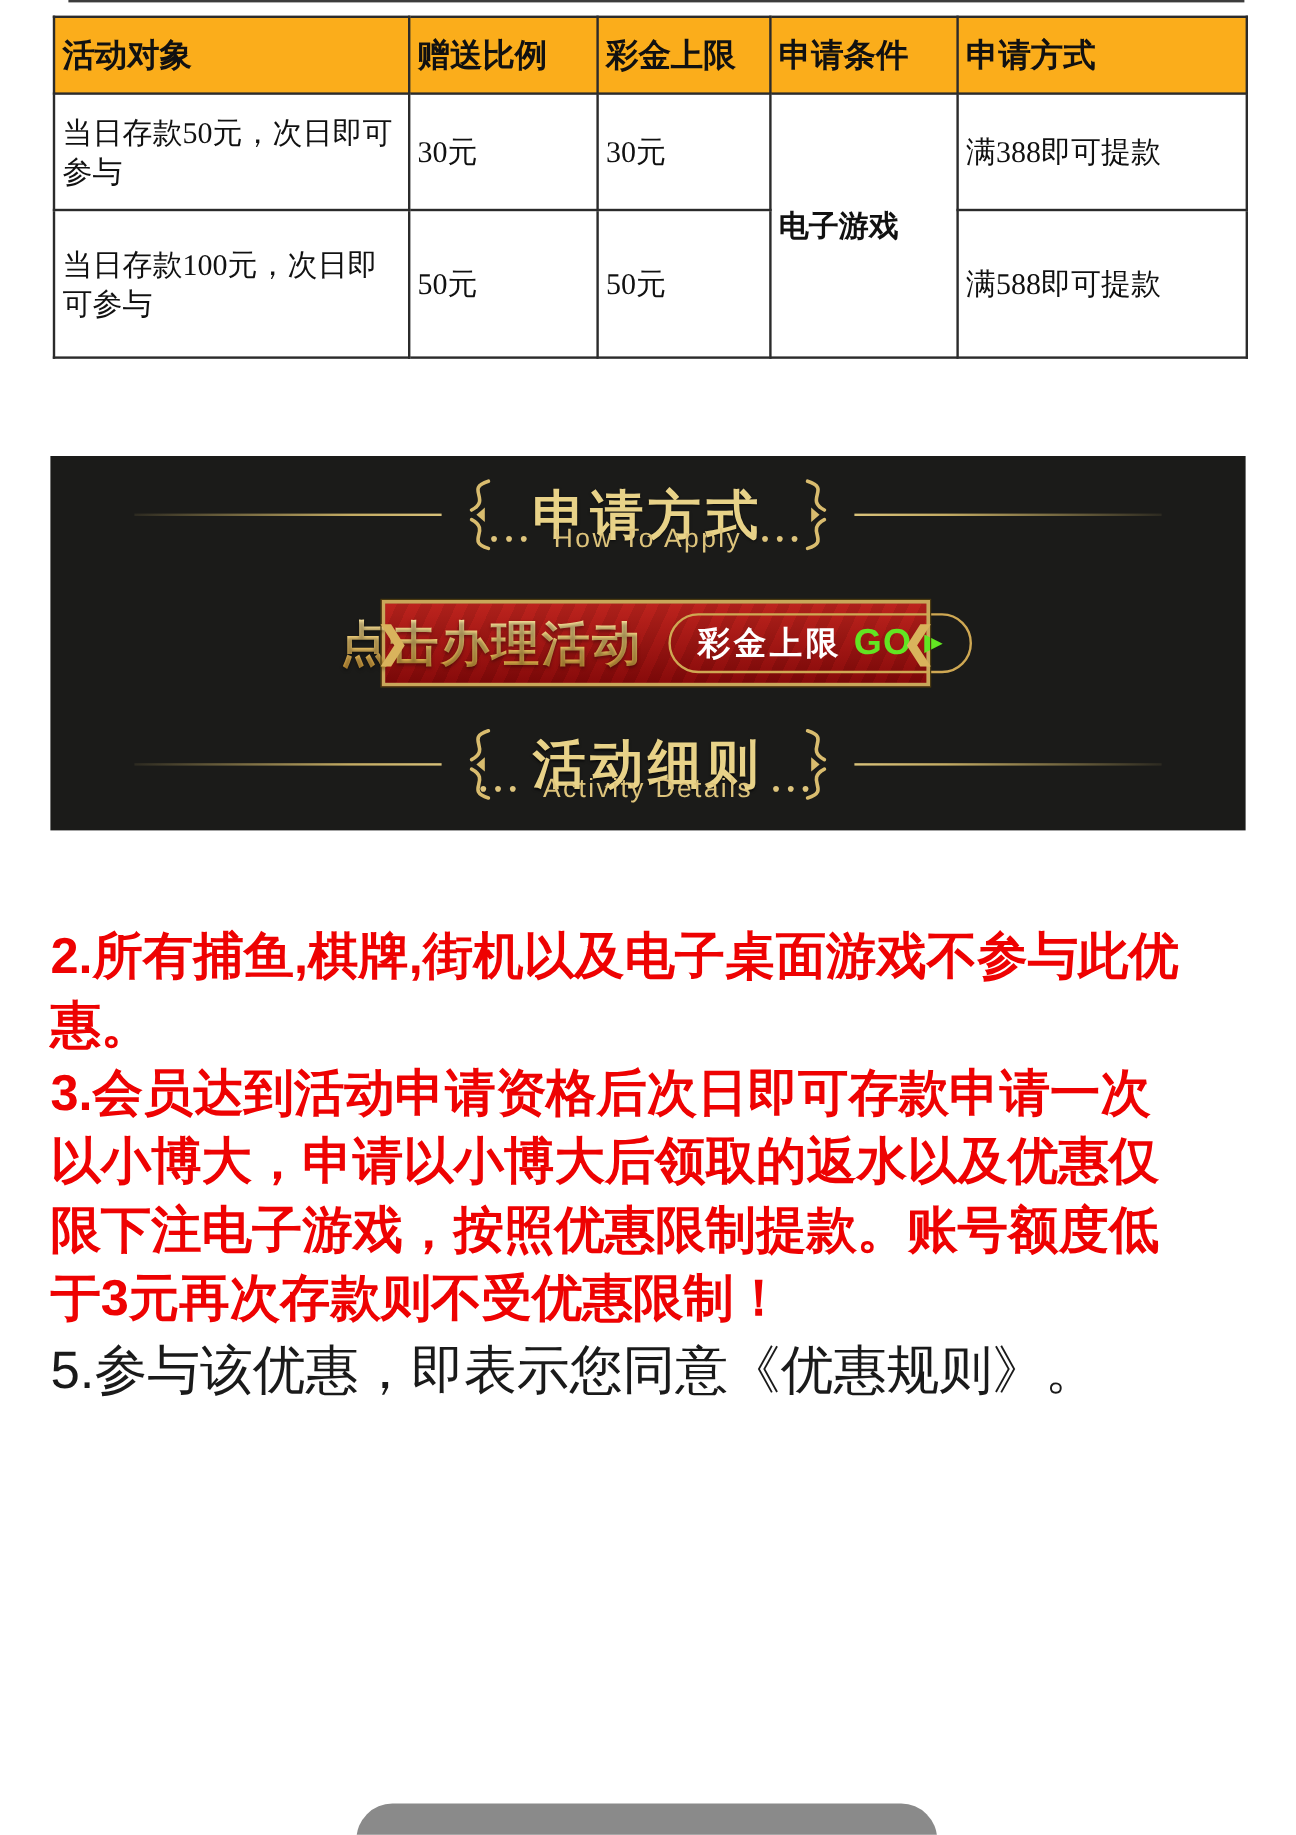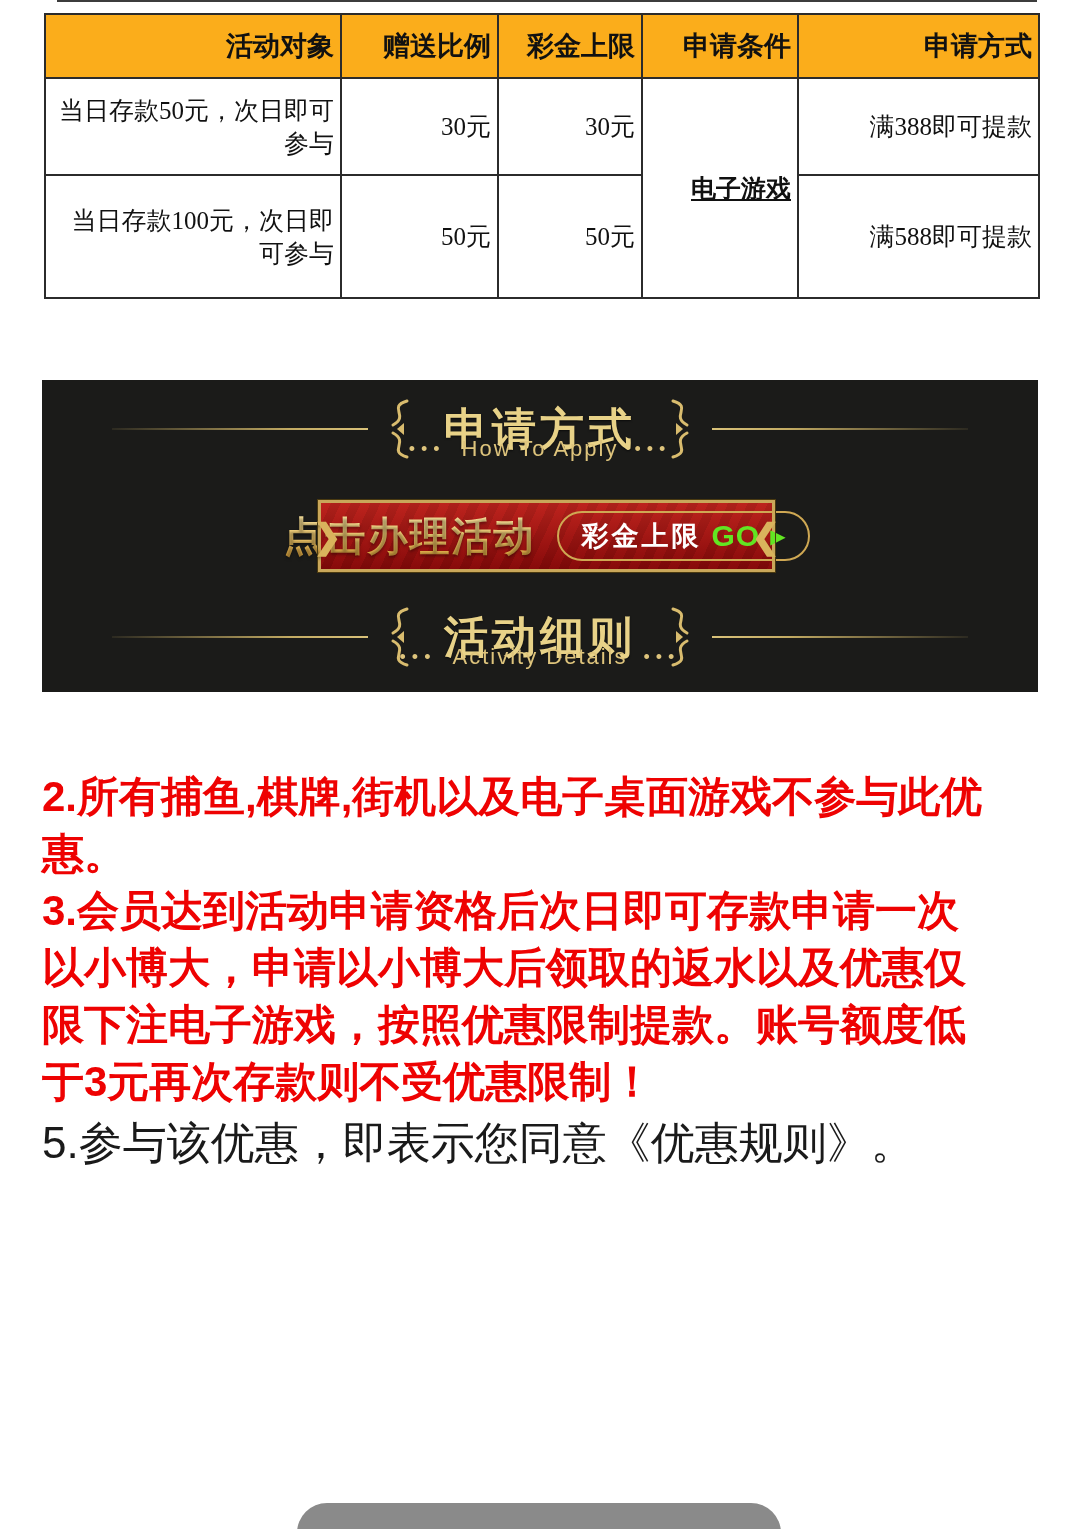--- a/index.html
+++ b/index.html
@@ -10,27 +10,27 @@
   
   .top-line{position:absolute;left:57px;top:0;width:980px;height:2px;background:#3c3c3c;}
 
   
   .promo-table{
     position:absolute;left:44px;top:13px;width:994px;
     border-collapse:collapse;table-layout:fixed;
     font-family:"Liberation Serif",serif;
   }
   .promo-table td,.promo-table th{
-    border:2px solid #2b2b2b;text-align:right;vertical-align:middle;
+    border:2px solid #2b2b2b;text-align:left;vertical-align:middle;
     font-size:25px;color:#111;padding:0 6px;
   }
   .promo-table th{background:#fbad1b;font-weight:bold;font-size:27px;height:62px;}
   .row-a{height:97px;margin-top:40px;}
   .row-b{height:123px;}
-  .cond-cell{color:#cc2222;font-weight:bold;font-size:26px;text-decoration:underline;}
+  .cond-cell{color:#cc2222;font-weight:bold;font-size:26px;}
 
   
   .banner{
     position:absolute;left:42px;top:380px;width:996px;height:312px;
     background:#1b1b19;overflow:hidden;
   }
   .sec-head{position:absolute;left:0;width:100%;display:flex;align-items:center;padding:0 70px;box-sizing:border-box;}
   .sec-head .line-l{flex:1;height:2px;background:linear-gradient(to right,rgba(195,171,99,.1),#c3ab63 70%,#d9c27a);}
   .sec-head .line-r{flex:1;height:2px;background:linear-gradient(to left,rgba(195,171,99,.1),#c3ab63 70%,#d9c27a);}
   .ornament{width:30px;height:62px;margin:0 14px;flex:0 0 auto;}

